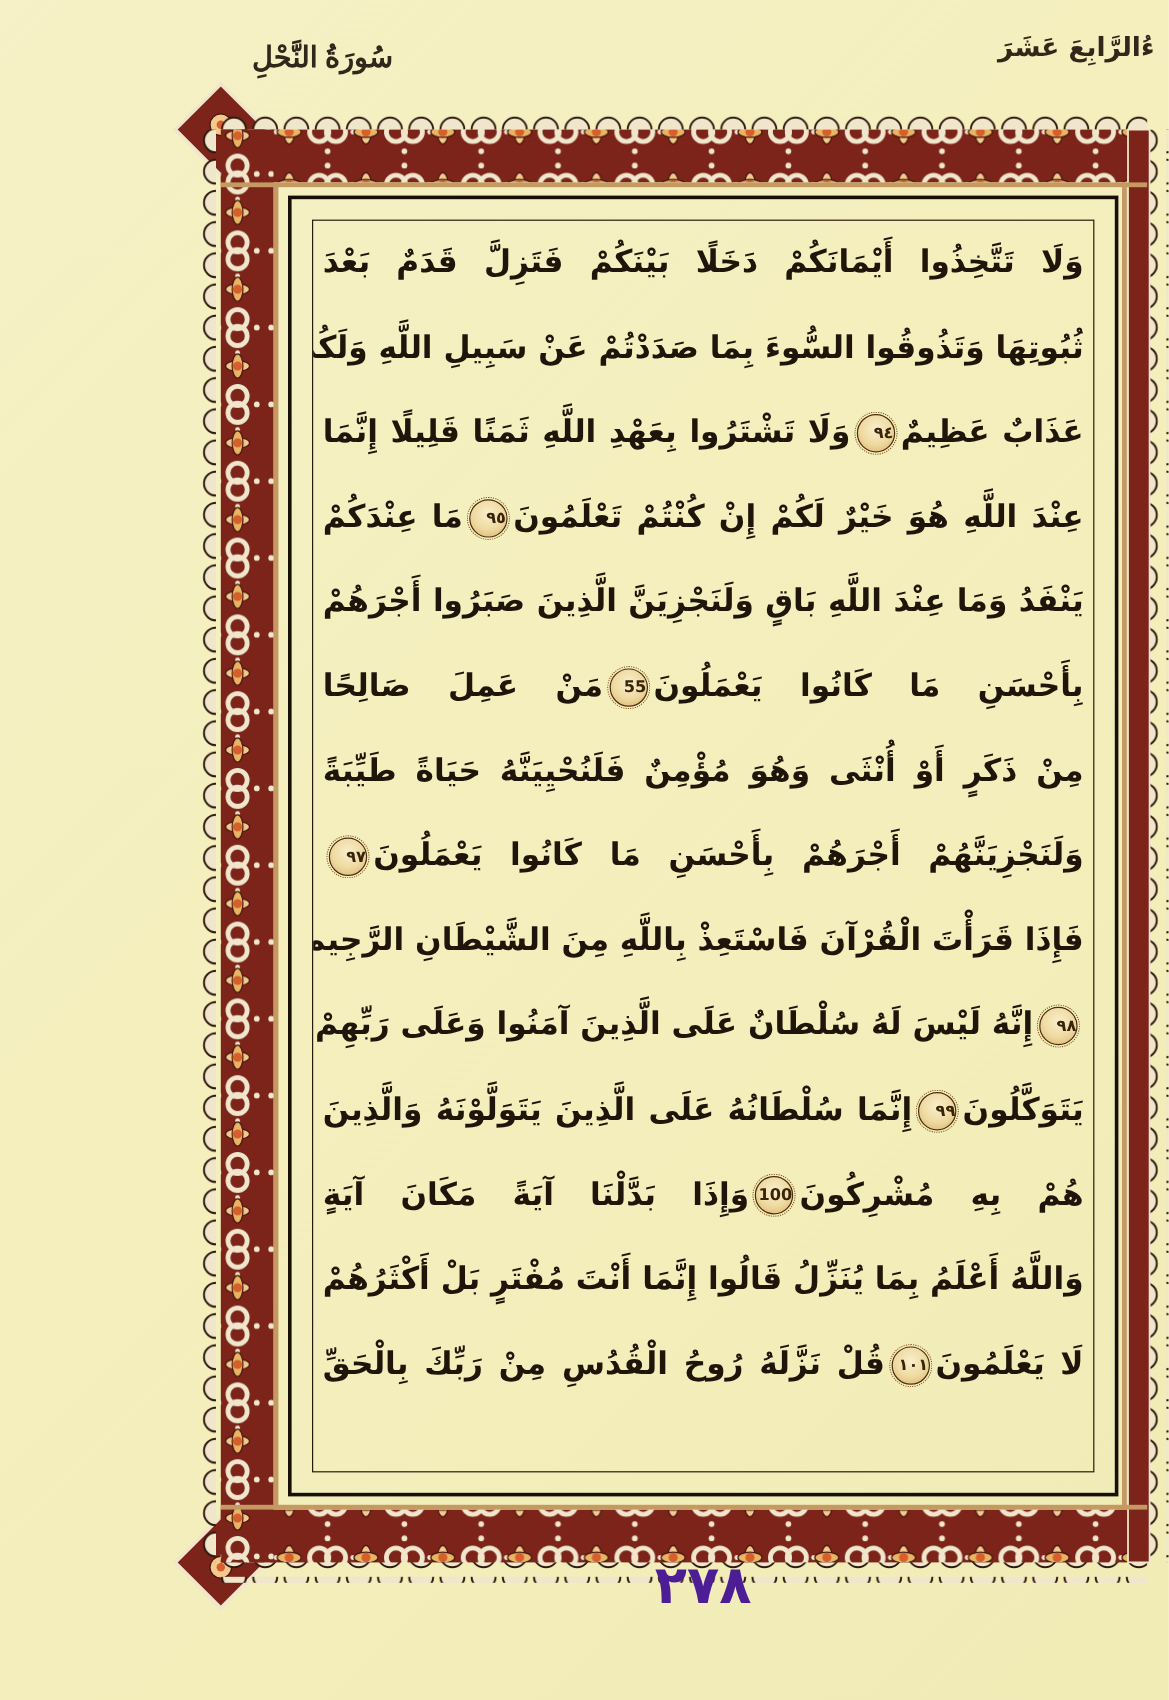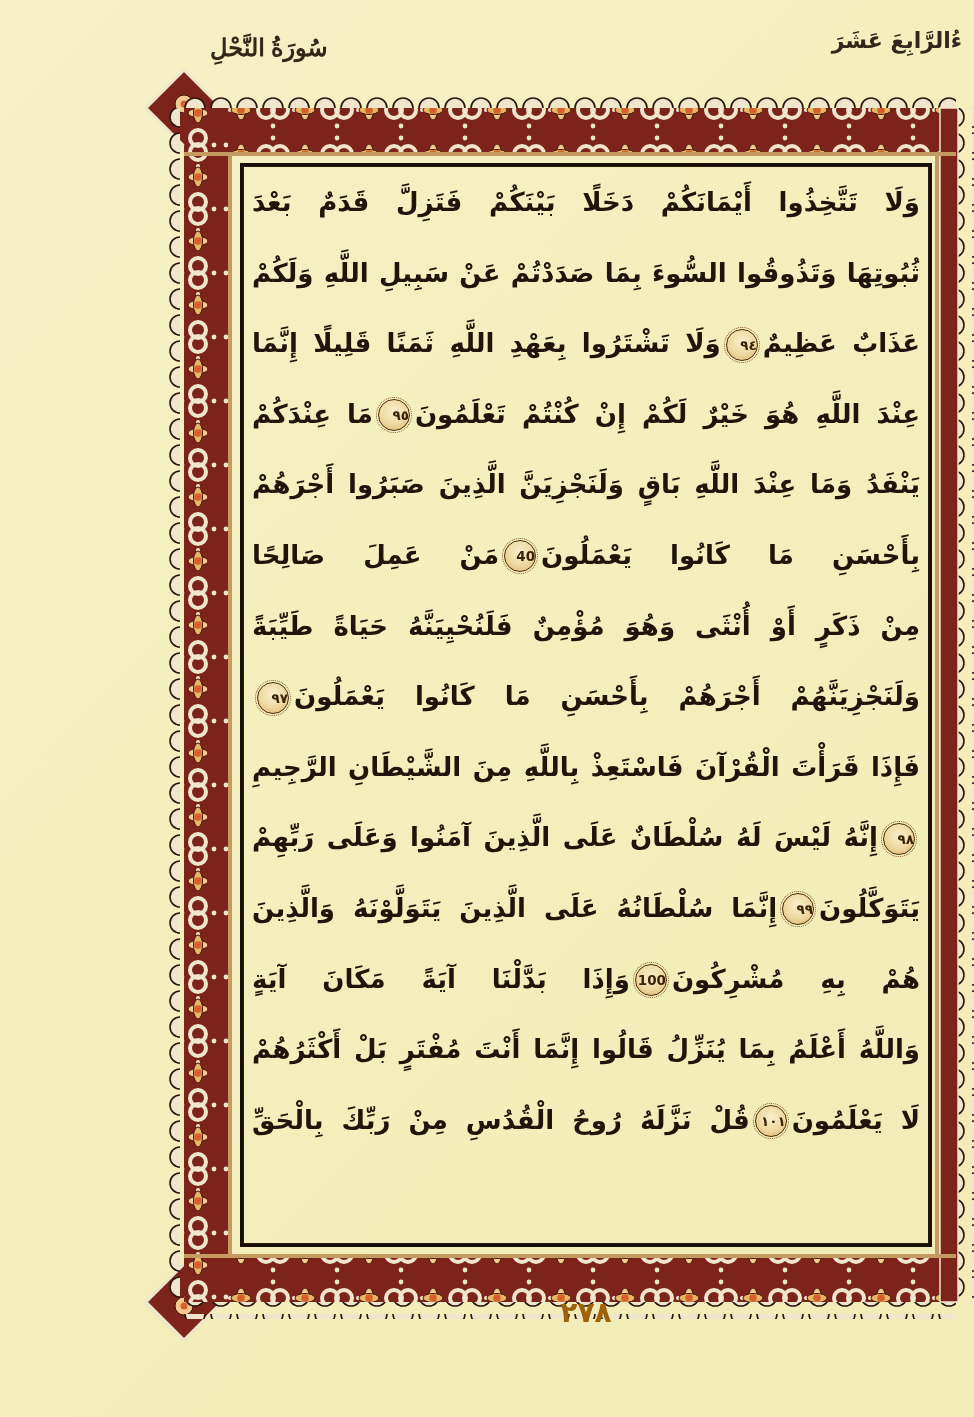--- a/index.html
+++ b/index.html
@@ -7,21 +7,21 @@
     width:974px;height:1417px;position:relative;overflow:hidden;
     background:linear-gradient(135deg,#f6f1c6 0%,#f4efbd 40%,#f1ecb6 100%);
     font-family:"DejaVu Sans",sans-serif;color:#241a10;
   }
   .hdr{position:absolute;font-weight:bold;color:#33261a;direction:rtl;white-space:nowrap;}
   .hdr-juz{top:28px;right:12px;font-size:22px;}
   .hdr-surah{top:34px;left:210px;font-size:24px;font-family:Liberation Serif, serif;}
   .frame-svg{position:absolute;left:0;top:0;}
   .inner-frame{
     position:absolute;left:240px;top:163px;width:692px;height:1084px;
-    border:3.5px solid #171007;box-sizing:border-box;padding:0;
+    border:3.5px solid #171007;box-sizing:border-box;padding:17px;
     background:transparent;
   }
   .inner-frame2{
     width:100%;height:100%;border:1.5px solid #2b1a0e;box-sizing:border-box;
     padding:0 8px;overflow:hidden;
   }
   .qtext-area{width:100%;height:100%;}
   .qline{
     direction:rtl;text-align:justify;text-align-last:justify;
     height:70.6px;line-height:70.6px;white-space:nowrap;
@@ -29,21 +29,21 @@
   }
   .ayah{
     display:inline-block;width:30px;height:30px;border-radius:50%;
     background:radial-gradient(circle at 50% 38%,#f9efcd 0%,#eed9a0 55%,#d9af66 100%);
     border:1.5px solid #4a2c10;outline:1.5px dotted #8a5a20;outline-offset:1.5px;
     font-size:13.5px;line-height:30px;text-align:center;color:#3a2408;
     font-weight:bold;vertical-align:middle;margin:0 5px;
   }
   .page-num{
     position:absolute;top:1296px;left:240px;width:692px;text-align:center;
-    font-size:28px;font-weight:bold;color:#a16207;letter-spacing:2px;
+    font-size:44px;font-weight:bold;color:#4c1d95;letter-spacing:2px;
   }
 </style>
 </head>
 <body>
 
 <div class="hdr hdr-juz"><span>ءُ</span><span>الرَّابِعَ عَشَرَ</span></div>
 <div class="hdr hdr-surah">سُورَةُ النَّحْلِ</div>
 
 <svg class="frame-svg" width="974" height="1417" viewBox="0 0 974 1417" aria-hidden="true">
   <defs>
@@ -115,21 +115,21 @@
 </svg>
 
 <div class="inner-frame">
   <div class="inner-frame2">
     <div class="qtext-area">
         <div class="qline"><span>وَلَا تَتَّخِذُوا أَيْمَانَكُمْ دَخَلًا بَيْنَكُمْ فَتَزِلَّ قَدَمٌ بَعْدَ</span></div>
         <div class="qline"><span>ثُبُوتِهَا وَتَذُوقُوا السُّوءَ بِمَا صَدَدْتُمْ عَنْ سَبِيلِ اللَّهِ وَلَكُمْ</span></div>
         <div class="qline"><span>عَذَابٌ عَظِيمٌ</span><span class="ayah">٩٤</span><span>وَلَا تَشْتَرُوا بِعَهْدِ اللَّهِ ثَمَنًا قَلِيلًا إِنَّمَا</span></div>
         <div class="qline"><span>عِنْدَ اللَّهِ هُوَ خَيْرٌ لَكُمْ إِنْ كُنْتُمْ تَعْلَمُونَ</span><span class="ayah">٩٥</span><span>مَا عِنْدَكُمْ</span></div>
         <div class="qline"><span>يَنْفَدُ وَمَا عِنْدَ اللَّهِ بَاقٍ وَلَنَجْزِيَنَّ الَّذِينَ صَبَرُوا أَجْرَهُمْ</span></div>
-        <div class="qline"><span>بِأَحْسَنِ مَا كَانُوا يَعْمَلُونَ</span><span class="ayah">40</span><span>مَنْ عَمِلَ صَالِحًا</span></div>
+        <div class="qline"><span>بِأَحْسَنِ مَا كَانُوا يَعْمَلُونَ</span><span class="ayah">55</span><span>مَنْ عَمِلَ صَالِحًا</span></div>
         <div class="qline"><span>مِنْ ذَكَرٍ أَوْ أُنْثَى وَهُوَ مُؤْمِنٌ فَلَنُحْيِيَنَّهُ حَيَاةً طَيِّبَةً</span></div>
         <div class="qline"><span>وَلَنَجْزِيَنَّهُمْ أَجْرَهُمْ بِأَحْسَنِ مَا كَانُوا يَعْمَلُونَ</span><span class="ayah">٩٧</span></div>
         <div class="qline"><span>فَإِذَا قَرَأْتَ الْقُرْآنَ فَاسْتَعِذْ بِاللَّهِ مِنَ الشَّيْطَانِ الرَّجِيمِ</span></div>
         <div class="qline"><span class="ayah">٩٨</span><span>إِنَّهُ لَيْسَ لَهُ سُلْطَانٌ عَلَى الَّذِينَ آمَنُوا وَعَلَى رَبِّهِمْ</span></div>
         <div class="qline"><span>يَتَوَكَّلُونَ</span><span class="ayah">٩٩</span><span>إِنَّمَا سُلْطَانُهُ عَلَى الَّذِينَ يَتَوَلَّوْنَهُ وَالَّذِينَ</span></div>
         <div class="qline"><span>هُمْ بِهِ مُشْرِكُونَ</span><span class="ayah">100</span><span>وَإِذَا بَدَّلْنَا آيَةً مَكَانَ آيَةٍ</span></div>
         <div class="qline"><span>وَاللَّهُ أَعْلَمُ بِمَا يُنَزِّلُ قَالُوا إِنَّمَا أَنْتَ مُفْتَرٍ بَلْ أَكْثَرُهُمْ</span></div>
         <div class="qline"><span>لَا يَعْلَمُونَ</span><span class="ayah">١٠١</span><span>قُلْ نَزَّلَهُ رُوحُ الْقُدُسِ مِنْ رَبِّكَ بِالْحَقِّ</span></div>
       </div>
   </div>

